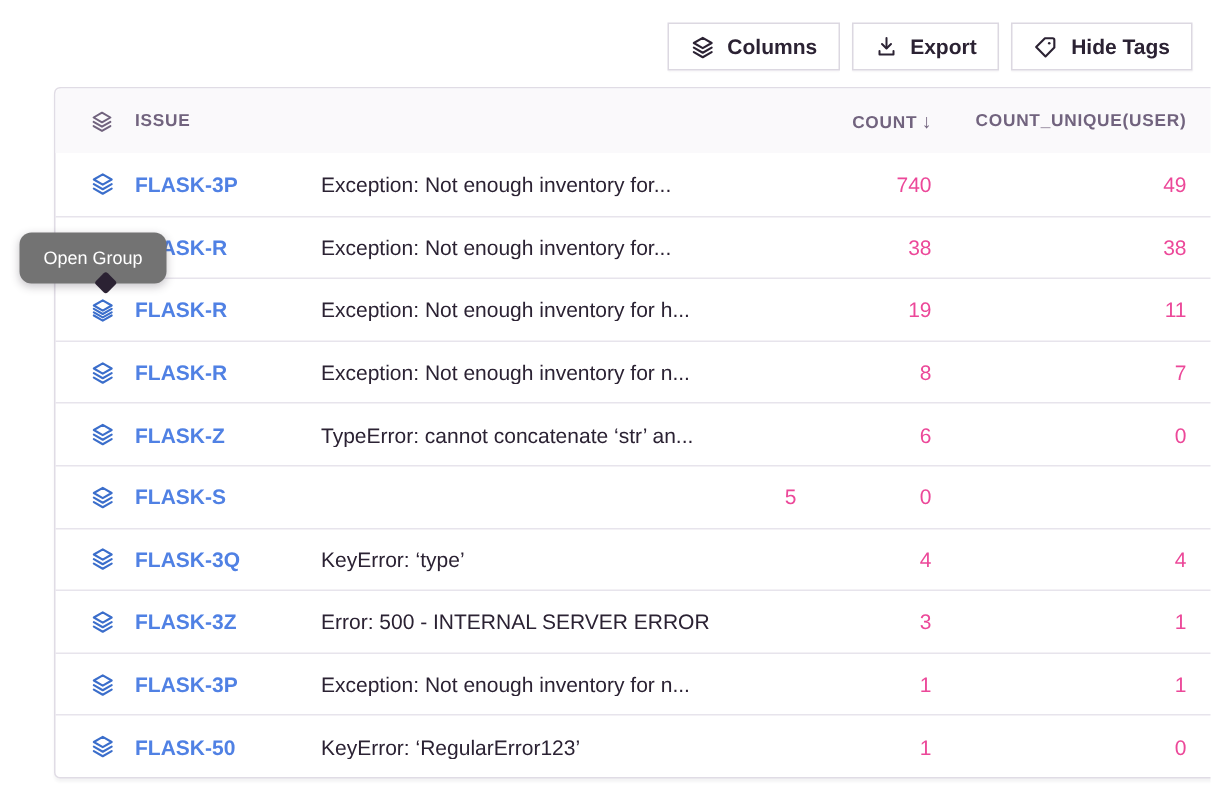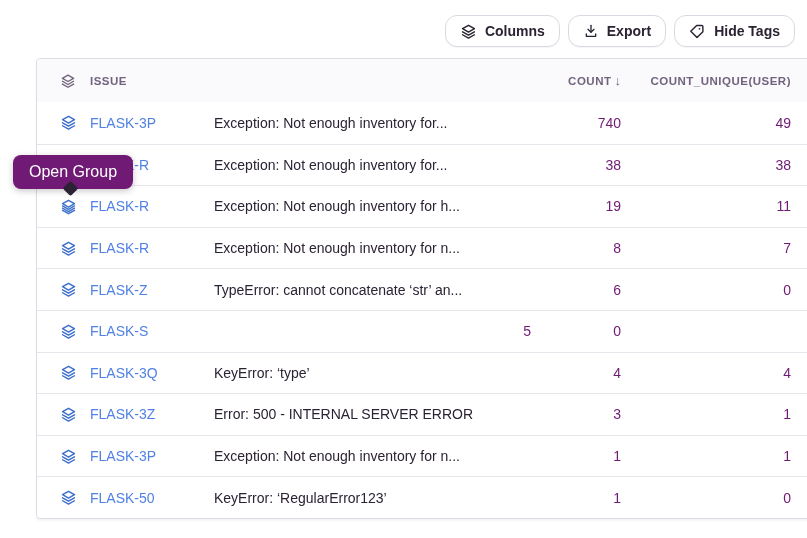--- a/index.html
+++ b/index.html
@@ -16,21 +16,21 @@
   .toolbar {
     position: absolute;
     top: 15px; right: 12px;
     display: flex; gap: 8px;
   }
   .btn {
     display: inline-flex; align-items: center; gap: 8px;
     height: 32px; padding: 0 14px;
     background: #fff;
     border: 1px solid #dcd8e1;
-    border-radius: 12px;
+    border-radius: 0;
     font-size: 14px; font-weight: 700; color: #2b2233;
     cursor: pointer;
     box-shadow: 0 1px 1px rgba(43,34,51,0.04);
     font-family: "Liberation Sans", sans-serif;
   }
   .btn svg { display: block; }
 
   
   .table {
     position: absolute;
@@ -62,41 +62,42 @@
   }
   .cell-icon { display: flex; align-items: center; }
   .icon-layers-blue { color: #3b6ecb; }
   .icon-layers-gray { color: #71637e; }
   .issue-id {
     color: #5081e4;
     text-decoration: none;
     font-size: 14px;
     white-space: nowrap;
     cursor: pointer;
+    font-weight: bold;
   }
   .issue-title {
     color: #2b2233;
     white-space: nowrap;
     overflow: hidden;
   }
-  .num { text-align: right; color: #701a75; }
+  .num { text-align: right; color: #ec4899; }
   .head .num { color: #71637e; cursor: pointer; }
   .head .col-issue { cursor: pointer; }
   .sort-arrow { font-size: 13px; font-weight: 400; margin-left: 3px; letter-spacing: 0; }
 
   
   .tooltip {
     position: absolute;
     left: 13px; top: 155px;
     height: 34px;
     padding: 0 16px;
     display: flex; align-items: center;
-    background: #701a75;
+    background: #737373;
     color: #ffffff;
-    font-size: 16px;
+    font-size: 12px;
     border-radius: 8px;
     z-index: 10;
     box-shadow: 0 2px 6px rgba(43,34,51,0.25);
     white-space: nowrap;
   }
   .tooltip::after {
     content: "";
     position: absolute;
     bottom: -5px; left: 52px;
     width: 11px; height: 11px;

